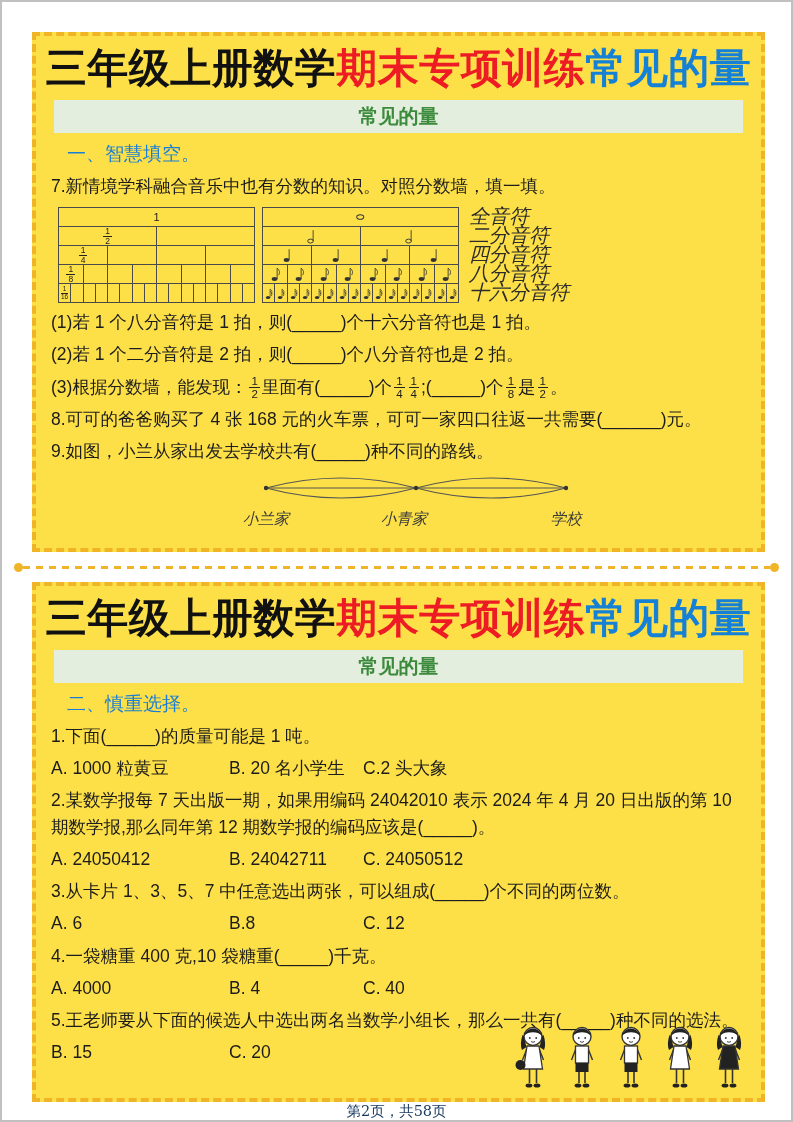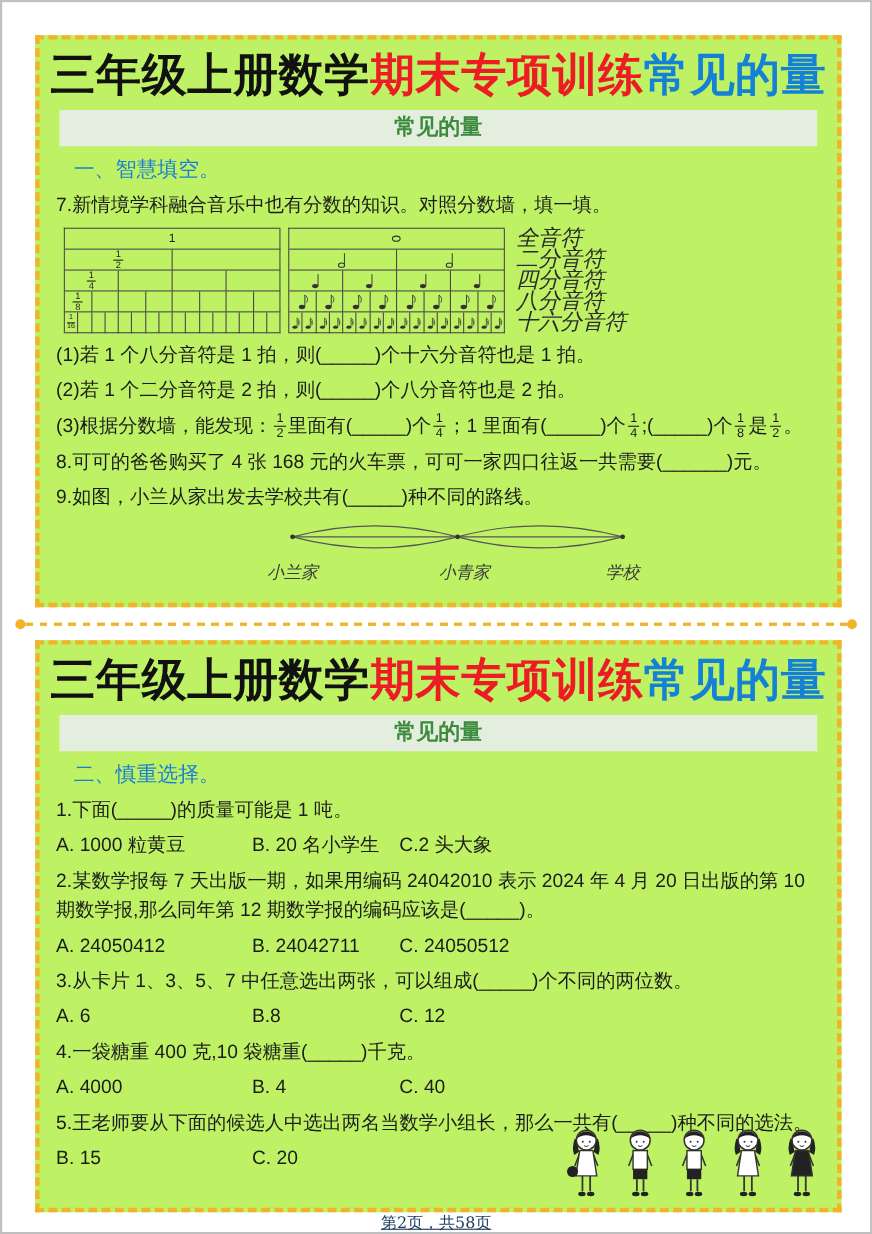--- a/index.html
+++ b/index.html
@@ -1,19 +1,19 @@
 <!DOCTYPE html>
 <html><head>
 <meta charset="utf-8">
 <style>
   html,body{margin:0;padding:0;background:#fff;}
   .canvas{position:relative;width:793px;height:1122px;background:#fff;overflow:hidden;
     font-family:"Liberation Sans","DejaVu Sans",sans-serif;color:#1c1c1c;
     border:2px solid #c0c0c0;box-sizing:border-box;}
-  .sheet{position:absolute;left:30px;width:733px;height:520px;border:4px dashed #F0B429;box-sizing:border-box;background:#bef264;}
+  .sheet{position:absolute;left:30px;width:733px;height:520px;border:4px dashed #F0B429;box-sizing:border-box;background:#fde047;}
   #sheet1{top:30px;}
   #sheet2{top:580px;}
   .title{text-align:center;font-weight:900;font-size:41px;line-height:1.12;margin:10px 4px 0;letter-spacing:0.5px;white-space:nowrap;}
   .t-black{color:#111;}
   .t-red{color:#ED1B24;}
   .t-blue{color:#1581D6;}
   .banner{margin:8px 18px 0;background:#E3EEDE;color:#3C8A3C;font-weight:bold;font-size:20px;text-align:center;height:33px;line-height:33px;}
   .sec{color:#1A7ED6;font-weight:normal;font-size:19px;margin:8px 0 0 31px;}
   .q{font-size:17.5px;margin:6px 15px 0;line-height:1.5;}
   .frac-line{display:flex;align-items:flex-end;flex-wrap:wrap;}
@@ -37,21 +37,21 @@
   
   .routes{margin:2px 0 0 222px;width:316px;}
   .rlabels{position:relative;height:20px;margin-top:-5px;font-family:"DejaVu Serif","Liberation Serif",serif;font-style:italic;font-size:15.5px;color:#3a3a3a;}
   .rlabels span{position:absolute;transform:translateX(-50%);white-space:nowrap;}
   
   .cutline{position:absolute;top:560px;left:12px;right:12px;height:10px;display:flex;align-items:center;}
   .cutline .dash{flex:1;height:3px;background:repeating-linear-gradient(90deg,#F0B429 0 7px,transparent 7px 13px);}
   .cutline .dot{width:9px;height:9px;border-radius:50%;background:#F0B429;}
   
   .kids{position:absolute;right:10px;bottom:7px;display:flex;gap:5px;}
-  .footer{position:absolute;top:1100px;left:0;right:0;text-align:center;font-size:14.5px;color:#17375E;font-family:"DejaVu Serif","Liberation Serif",serif;text-decoration:underline;}
+  .footer{position:absolute;top:1100px;left:0;right:0;text-align:center;font-size:14.5px;color:#17375E;font-family:"DejaVu Serif","Liberation Serif",serif;}
 </style>
 </head>
 <body>
 
 <div class="canvas">
 
   <section class="sheet" id="sheet1">
     <h1 class="title"><span class="t-black">三年级上册数学</span><span class="t-red">期末专项训练</span><span class="t-blue">常见的量</span></h1>
     <div class="banner">常见的量</div>
     <div class="sec">一、智慧填空。</div>
@@ -373,21 +373,20 @@
         <span>(3)根据分数墙，能发现：</span>
         <span class="fr big">
           <span class="fr-n">1</span>
           <span class="fr-d">2</span>
         </span>
         <span>里面有(_____)个</span>
         <span class="fr big">
           <span class="fr-n">1</span>
           <span class="fr-d">4</span>
         </span>
-        <span>；1 里面有(_____)个</span>
         <span class="fr big">
           <span class="fr-n">1</span>
           <span class="fr-d">4</span>
         </span>
         <span>;(_____)个</span>
         <span class="fr big">
           <span class="fr-n">1</span>
           <span class="fr-d">8</span>
         </span>
         <span>是</span>
@@ -404,21 +403,21 @@
           <line x1="8" y1="22" x2="158" y2="22" stroke="#555" stroke-width="1.1"></line>
           <path d="M8,22 Q83,42 158,22" fill="none" stroke="#555" stroke-width="1.1"></path>
           <path d="M158,22 Q233,2 308,22" fill="none" stroke="#555" stroke-width="1.1"></path>
           <line x1="158" y1="22" x2="308" y2="22" stroke="#555" stroke-width="1.1"></line>
           <path d="M158,22 Q233,42 308,22" fill="none" stroke="#555" stroke-width="1.1"></path>
           <circle cx="8" cy="22" r="2.2" fill="#333"></circle>
           <circle cx="158" cy="22" r="2.2" fill="#333"></circle>
           <circle cx="308" cy="22" r="2.2" fill="#333"></circle>
         </svg><div class="rlabels">
           <span style="left: 8px;">小兰家</span>
-          <span style="left: 164px;">小青家</span>
+          <span style="left: 146px;">小青家</span>
           <span style="left: 308px;">学校</span>
         </div></div>
   </section>
 
   <div class="cutline">
     <i class="dot"></i>
     <span class="dash"></span>
     <i class="dot"></i>
   </div>
 

